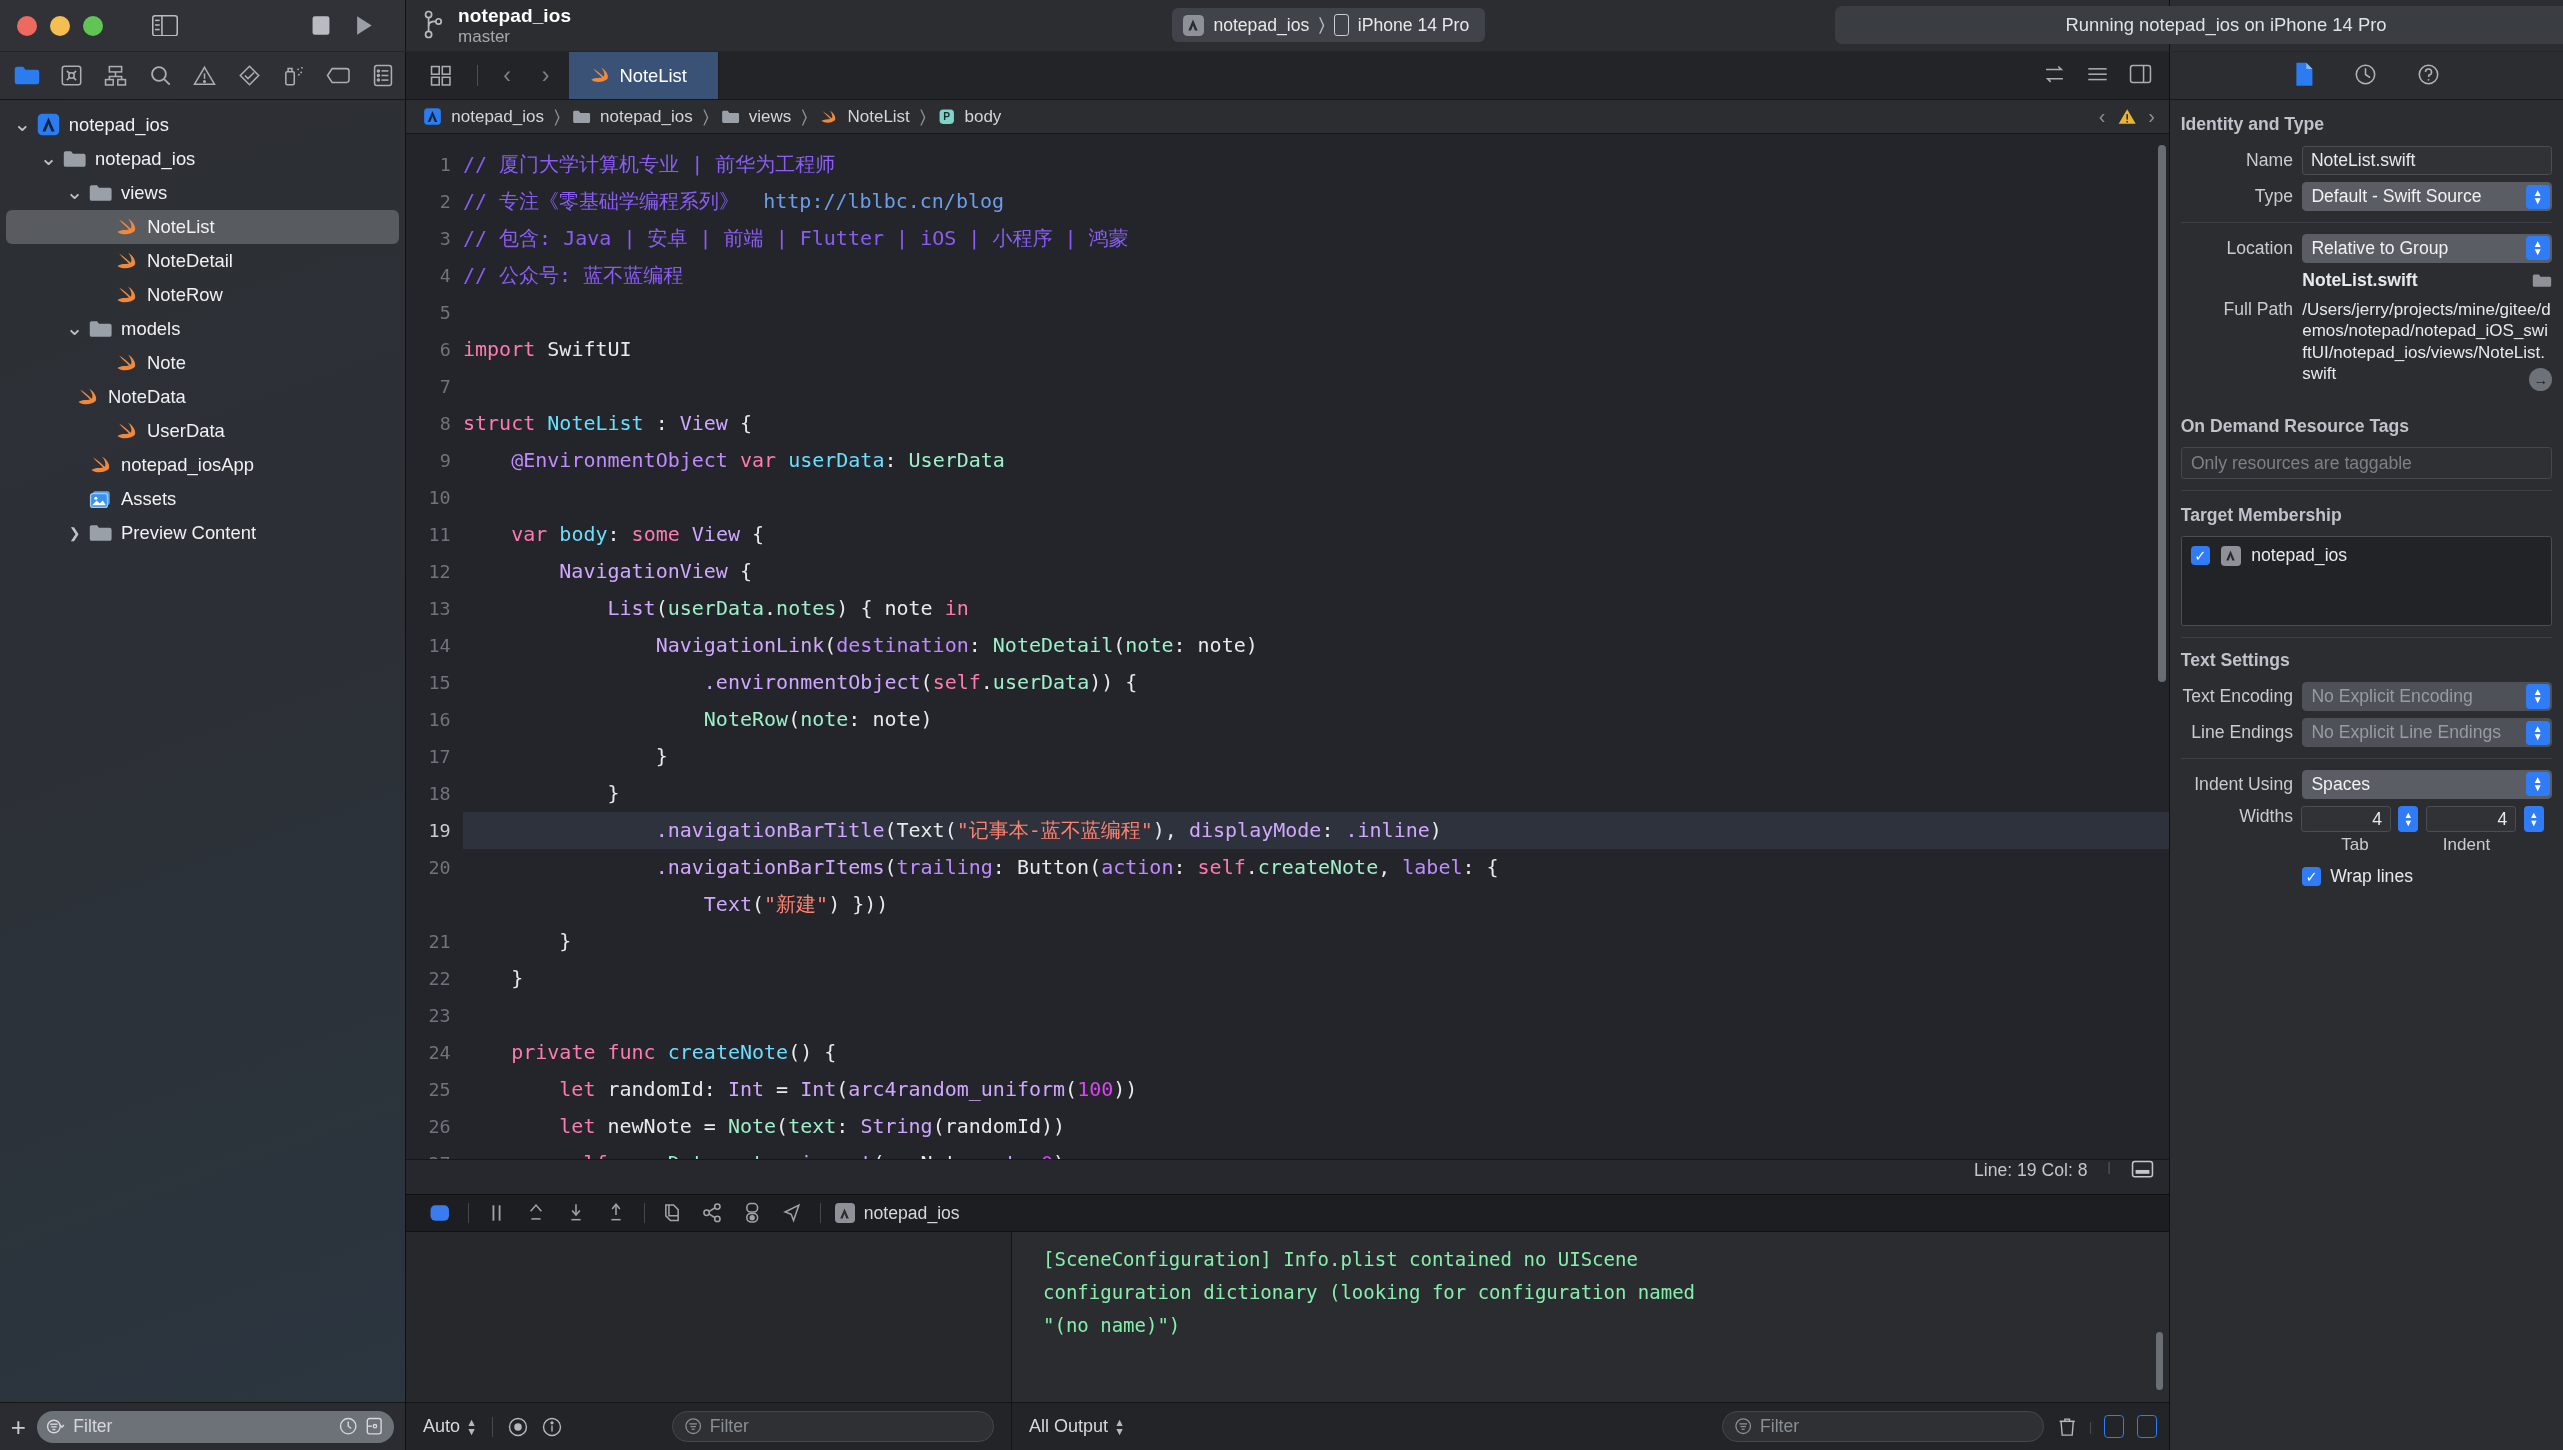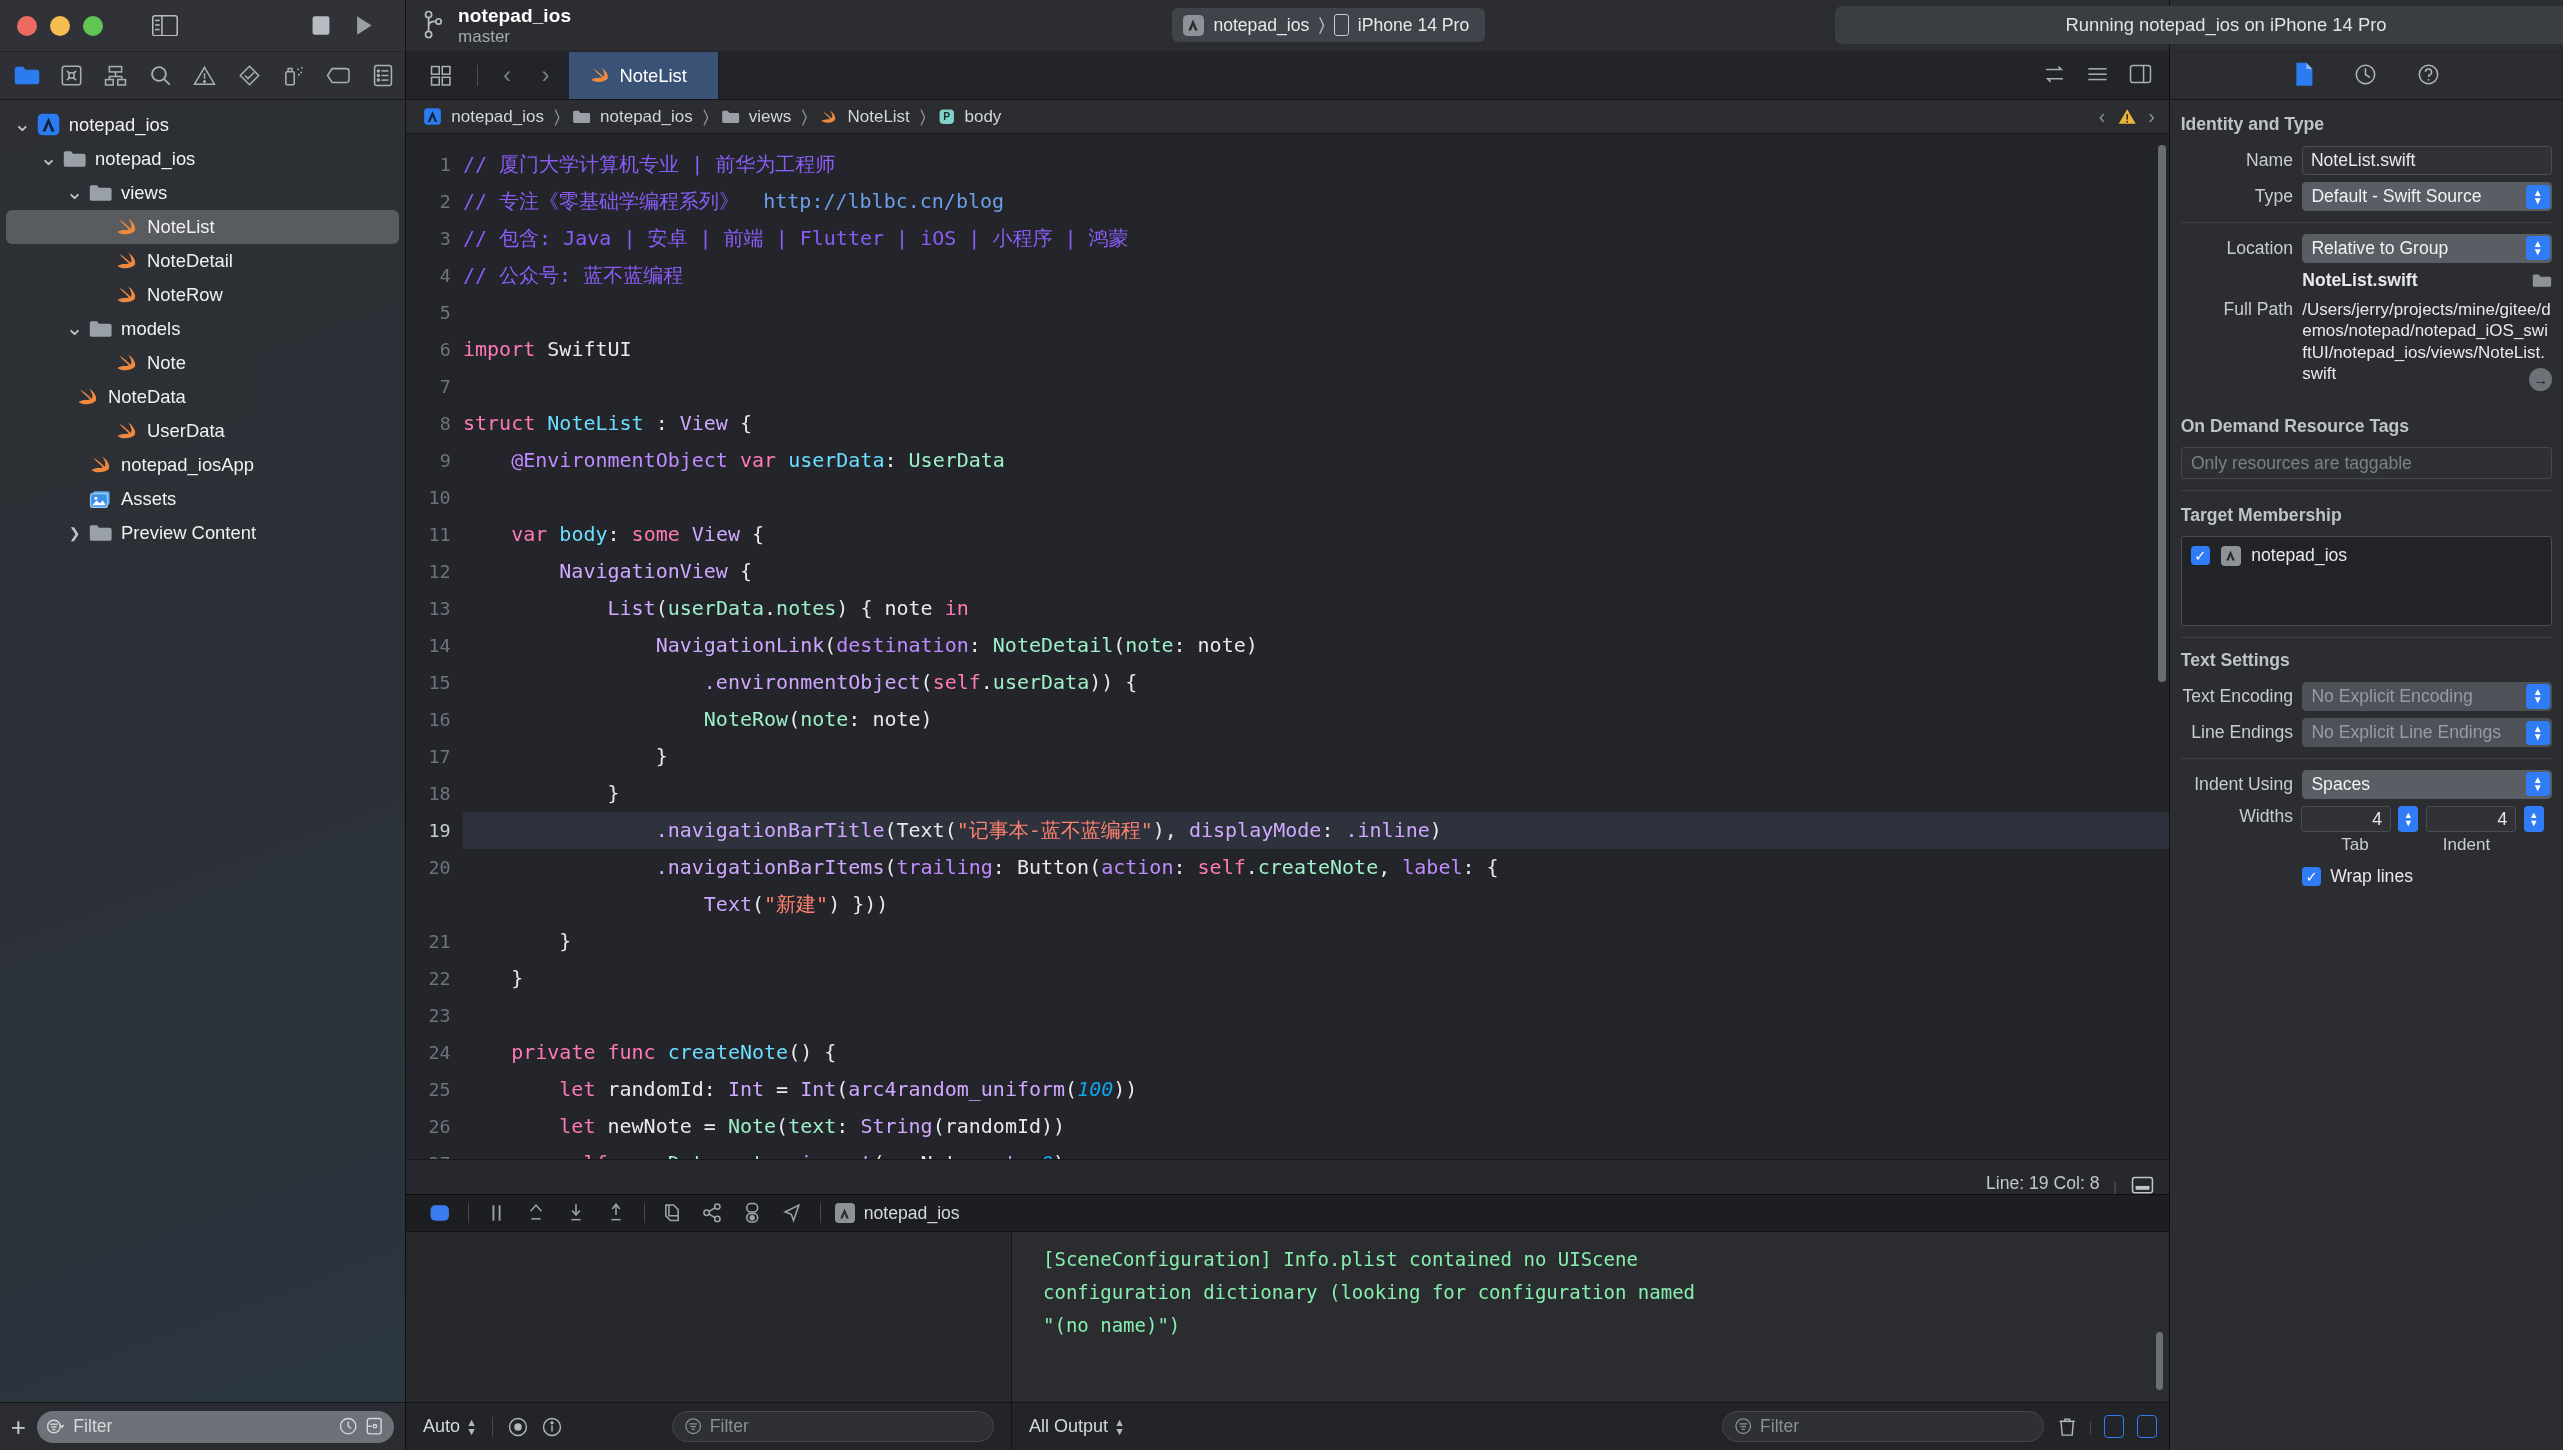--- a/index.html
+++ b/index.html
@@ -120,26 +120,26 @@
     font-size: 20px; line-height: 37px; white-space: pre; color: #e8e9ec; overflow: hidden; }
   .code .ln { display: block; height: 37px; }
   .code .ln.hl { background: #2e323c; }
   .cm   { color: #8b5cf6; }
   .url  { color: #6d9eeb; }
   .kw   { color: #ff7ab2; }
   .typ  { color: #9ef0c8; }
   .cls  { color: #6bdfff; }
   .fn   { color: #d0a8ff; }
   .str  { color: #ff8170; }
-  .num  { color: #0ea5e9; font-style: italic; }
+  .num  { color: #d946ef; }
   .pln  { color: #e8e9ec; }
   .attr { color: #bf8bff; }
 
   .editor-status { height: 35px; background: #26282d; border-top: 0.8px solid #151719;
-     display: flex; align-items: flex-end; justify-content: flex-end; padding-right: 15.3px; gap: 14px; }
+     display: flex; align-items: flex-start; justify-content: flex-end; padding-right: 15.3px; gap: 20px; }
   .es-txt { font-size: 17.6px; color: #c2c6cb; }
 
   
   .debugarea { height: 208px; display: flex; flex-direction: column; background: #222428;
     border-top: 0.8px solid #0c0e10; flex: none; }
   .dbg-toolbar { height: 37px; background: #1c1e22; display: flex; align-items: center;
     padding-left: 14px; gap: 0; border-bottom: 0.8px solid #111316; }
   .dt-icon { width: 40px; height: 31px; display:flex; align-items:center; justify-content:center;
     color:#9fa4ab; }
   .dt-sep { width: 0.8px; height: 20px; background: #44474d; margin: 0 7.7px; }

